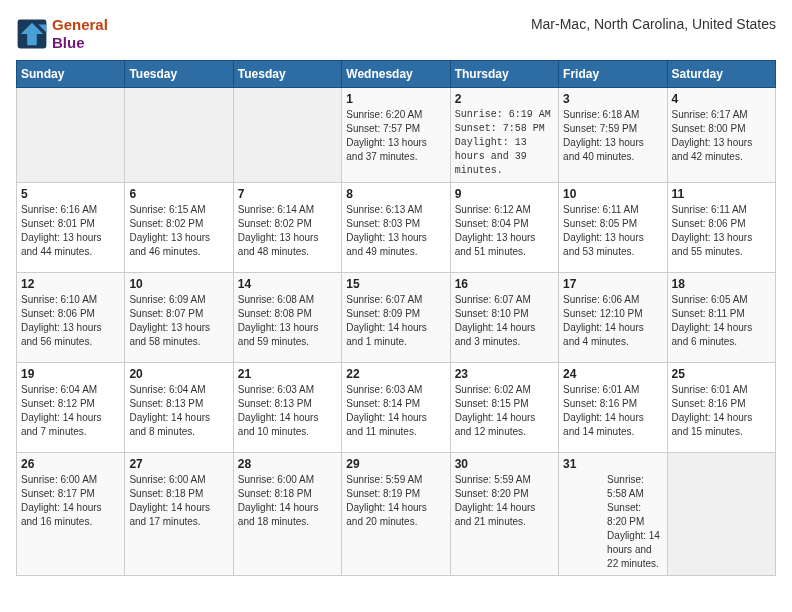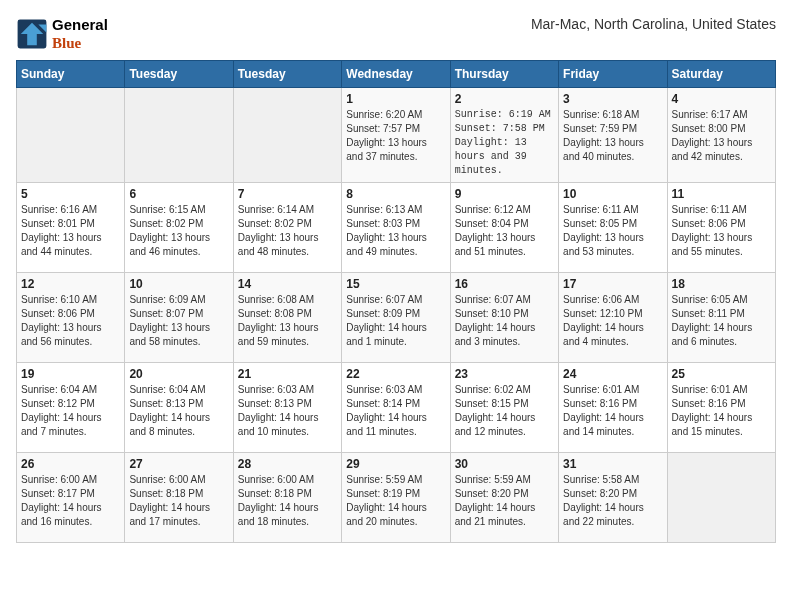--- a/index.html
+++ b/index.html
@@ -87,22 +87,22 @@
 <body>
 
 <div class="header">
   <div class="logo">
     <svg class="logo-icon" viewBox="0 0 40 40">
       <rect x="2" y="2" width="36" height="36" rx="3" fill="#1a3a5c"></rect>
       <polygon points="20,6 34,20 26,20 26,34 14,34 14,20 6,20" fill="#4a9fd4"></polygon>
       <polygon points="28,8 38,8 38,18" fill="#4a9fd4"></polygon>
     </svg>
     <div>
-      <div class="logo-text" style="color:#000000;">General</div>
-      <div class="logo-text logo-blue" style="color:#c2410c;font-family:Liberation Serif, serif;">Blue</div>
+      <div class="logo-text" style="color:#c2410c;">General</div>
+      <div class="logo-text logo-blue" style="color:#701a75;">Blue</div>
     </div>
   </div>
   <div class="title-block">
     <div class="location">Mar-Mac, North Carolina, United States</div>
   </div>
 </div>
 
 <table>
   <thead>
     <tr id="header-row">
@@ -303,20 +303,20 @@
 Daylight: 14 hours and 20 minutes.</div>
         </td>
         <td>
           <div class="day-num">30</div>
           <div class="cell-text" style="white-space: pre-line;">Sunrise: 5:59 AM
 Sunset: 8:20 PM
 Daylight: 14 hours and 21 minutes.</div>
         </td>
         <td>
           <div class="day-num">31</div>
-          <div class="cell-text" style="white-space: pre-line;">Sunrise: 5:58 AM
+          <div class="cell-text" style="white-space: pre-line; margin-left: 44px;">Sunrise: 5:58 AM
 Sunset: 8:20 PM
 Daylight: 14 hours and 22 minutes.</div>
         </td>
         <td class="empty"></td>
       </tr>
     </tbody>
 </table>
 
 </body></html>

